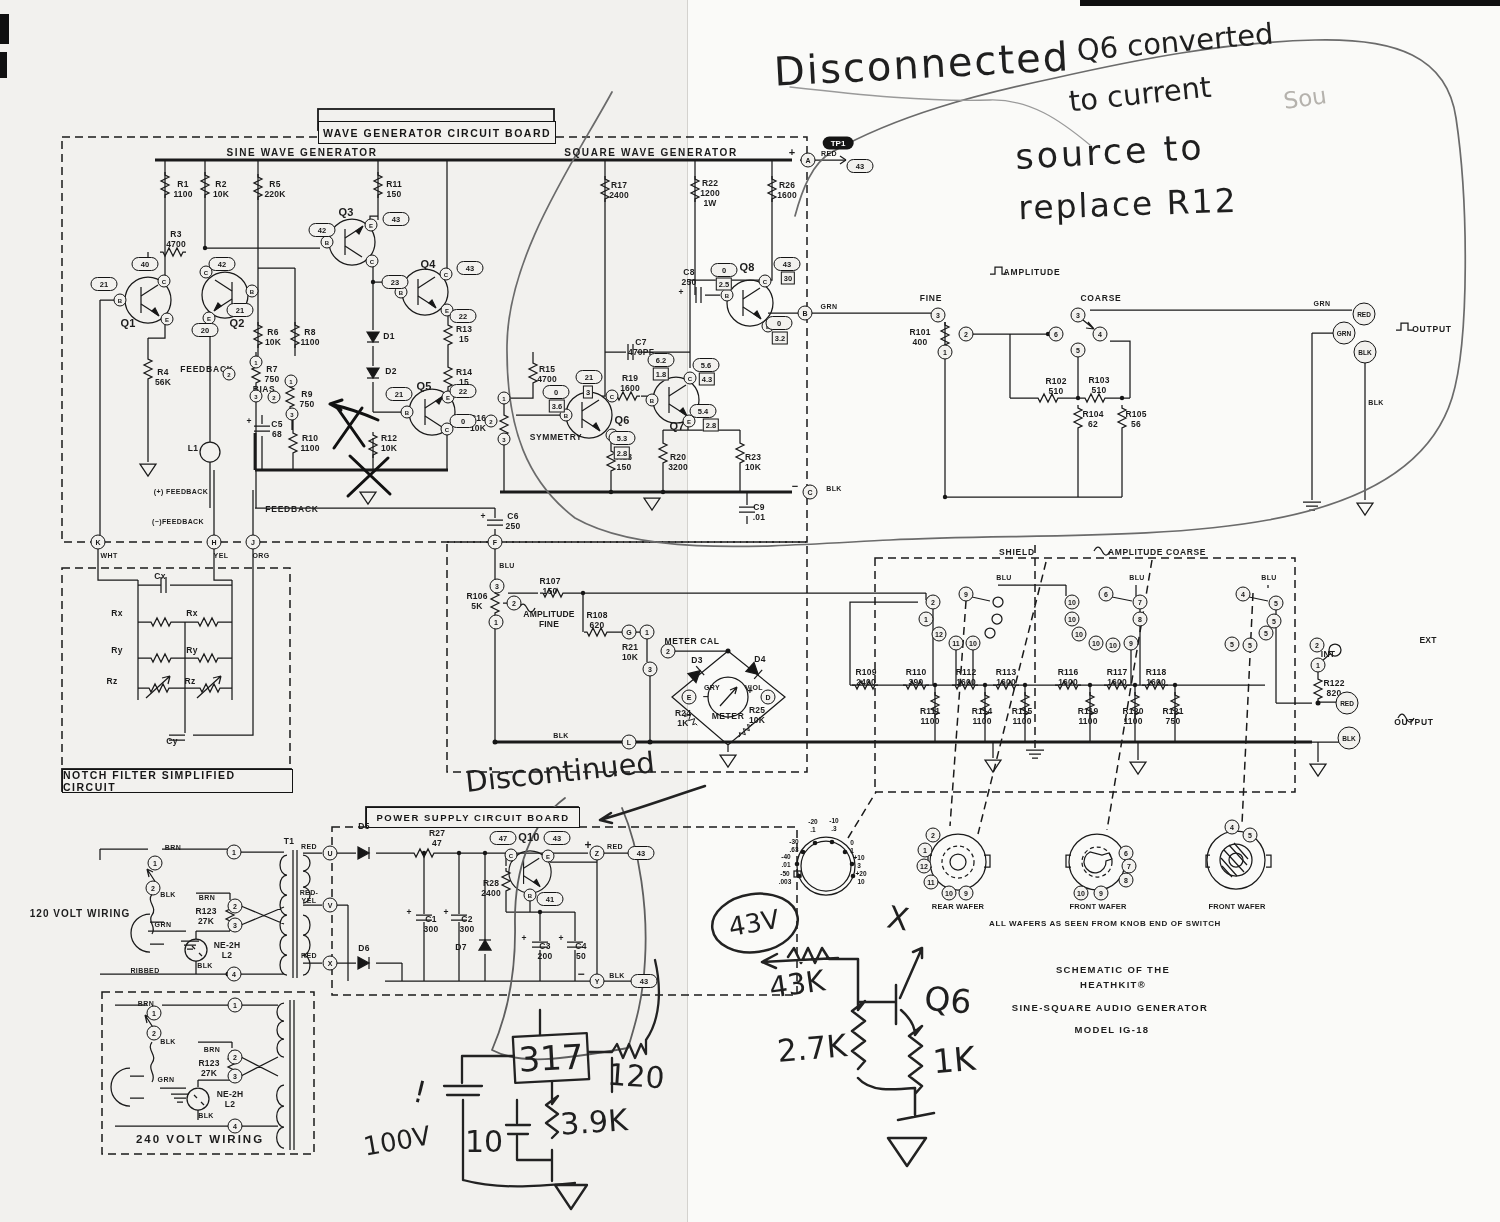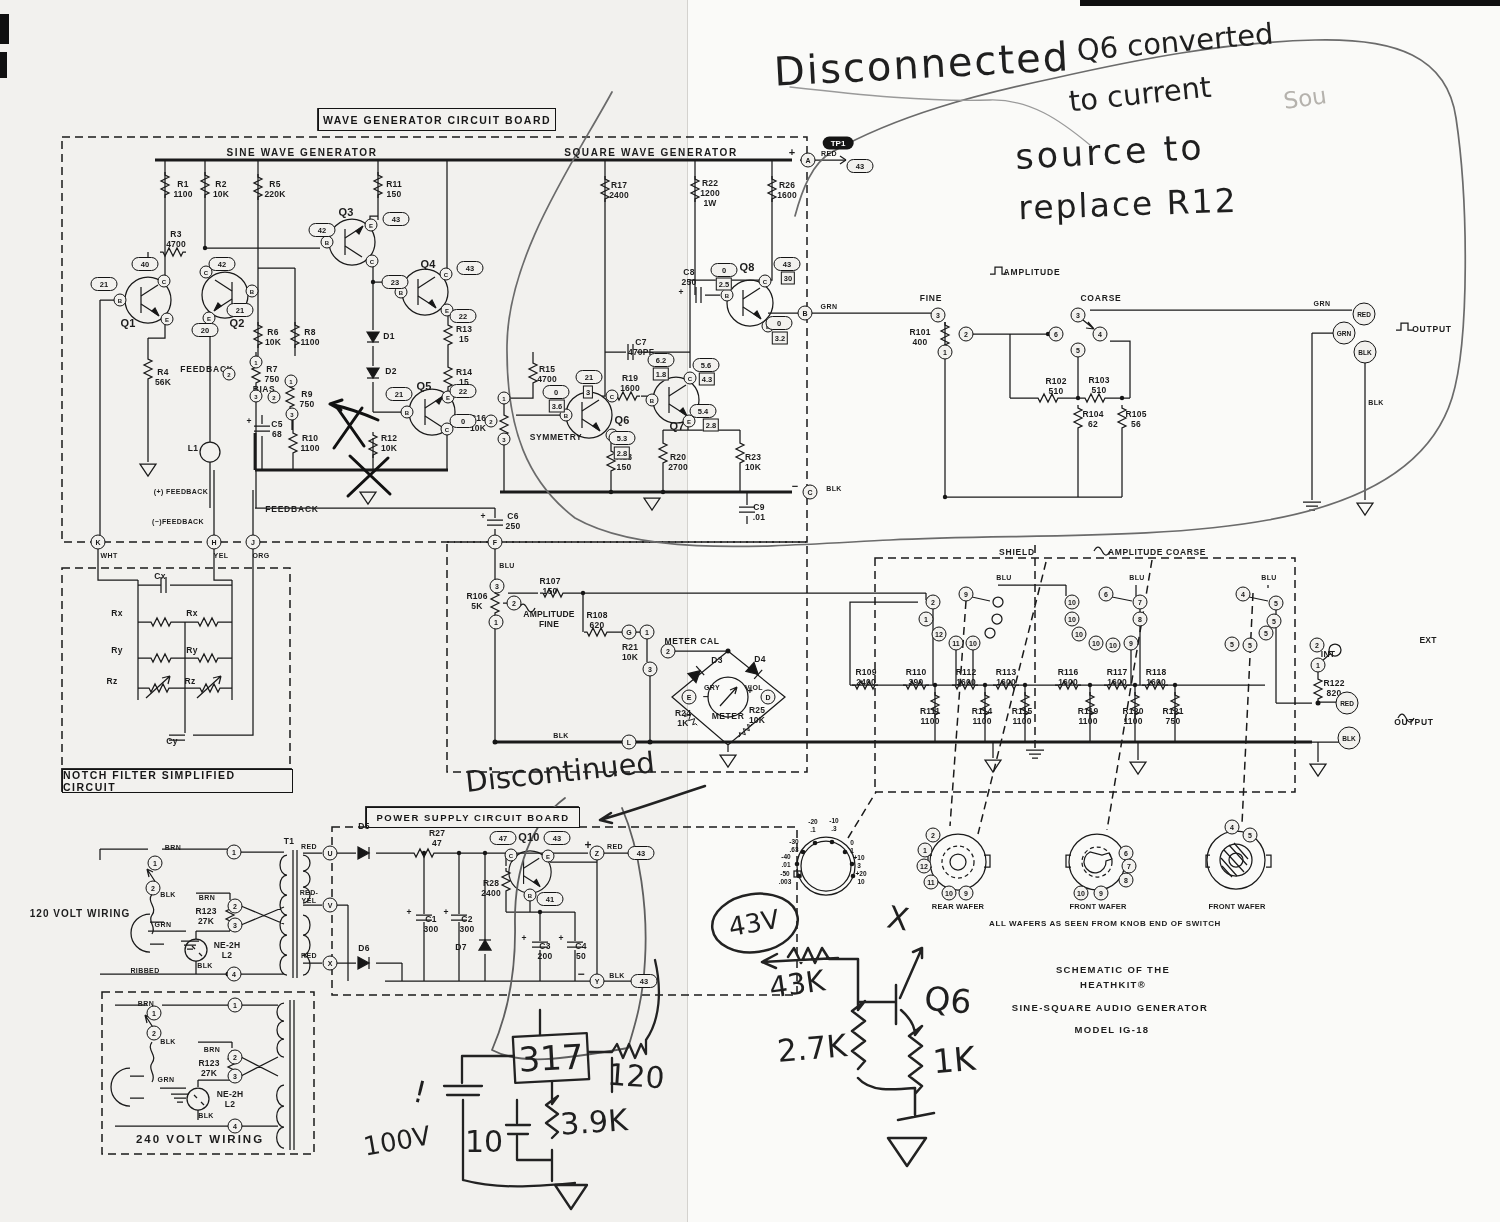--- a/index.html
+++ b/index.html
@@ -356,21 +356,21 @@
         <path d="M888,1138 h38 l-19,28 z"></path>
       </g>
 
       <g stroke="#111" stroke-width="3">
         <path d="M336,406 L364,446 M362,408 L334,448 M350,456 L390,494 M388,458 L348,496"></path>
         <path d="M378,420 C360,412 348,408 330,404 M330,404 l12,-4 M330,404 l11,6"></path>
       </g>
     </g>
   </svg>
 
-  <div class="bx-ttl" style="left:318px;top:108px;width:236px;height:21px">WAVE GENERATOR CIRCUIT BOARD</div>
+  <div class="bx-ttl" style="left:318px;top:121px;width:236px;height:21px">WAVE GENERATOR CIRCUIT BOARD</div>
   <div class="lb ttl" style="left:302px;top:153px">SINE WAVE GENERATOR</div>
   <div class="lb ttl" style="left:651px;top:153px">SQUARE WAVE GENERATOR</div>
   <div class="bx-ttl" style="left:62px;top:769px;width:229px;height:22px">NOTCH FILTER SIMPLIFIED CIRCUIT</div>
   <div class="bx-ttl" style="left:366px;top:807px;width:212px;height:19px;font-size:9.5px">POWER SUPPLY CIRCUIT BOARD</div>
   <div class="lb" style="left:80px;top:914px;font-size:10px;letter-spacing:1px">120 VOLT WIRING</div>
   <div class="lb" style="left:200px;top:1140px;font-size:11.5px;letter-spacing:2px">240 VOLT WIRING</div>
   <div class="lb" style="left:1113px;top:970px;font-size:9.5px;letter-spacing:1.3px">SCHEMATIC OF THE</div>
   <div class="lb" style="left:1113px;top:985px;font-size:9.5px;letter-spacing:1.3px">HEATHKIT®</div>
   <div class="lb" style="left:1110px;top:1008px;font-size:9.5px;letter-spacing:1.3px">SINE-SQUARE AUDIO GENERATOR</div>
   <div class="lb" style="left:1112px;top:1030px;font-size:9.5px;letter-spacing:1.3px">MODEL IG-18</div>
@@ -462,21 +462,21 @@
   <div class="lb" style="left:641px;top:347px">C7
 470PF</div>
   <div class="lb" style="left:689px;top:277px">C8
 250</div>
   <div class="lb" style="left:681px;top:292px">+</div>
   <div class="lb" style="left:630px;top:383px">R19
 1600</div>
   <div class="lb" style="left:624px;top:462px">R18
 150</div>
   <div class="lb" style="left:678px;top:462px">R20
-2700</div>
+3200</div>
   <div class="lb" style="left:753px;top:462px">R23
 10K</div>
   <div class="lb" style="left:759px;top:512px">C9
 .01</div>
   <div class="lb q" style="left:622px;top:420px">Q6</div>
   <div class="lb q" style="left:677px;top:426px">Q7</div>
   <div class="lb q" style="left:747px;top:267px">Q8</div>
   <div class="tp1" style="left:838px;top:143px">TP1</div>
   <div class="lb" style="left:792px;top:152px;font-size:11px">+</div>
   <div class="lb w7" style="left:829px;top:154px">RED</div>
@@ -509,21 +509,21 @@
 5K</div>
   <div class="lb" style="left:549px;top:619px">AMPLITUDE
 FINE</div>
   <div class="lb" style="left:550px;top:586px">R107
 150</div>
   <div class="lb" style="left:597px;top:620px">R108
 620</div>
   <div class="lb" style="left:630px;top:652px">R21
 10K</div>
   <div class="lb" style="left:692px;top:641px;letter-spacing:.6px">METER CAL</div>
-  <div class="lb" style="left:717px;top:660px">D3</div>
+  <div class="lb" style="left:697px;top:660px">D3</div>
   <div class="lb" style="left:760px;top:659px">D4</div>
   <div class="lb w7" style="left:712px;top:688px">GRY</div>
   <div class="lb w7" style="left:754px;top:688px">VIOL</div>
   <div class="lb" style="left:706px;top:697px;font-size:10px">−</div>
   <div class="lb" style="left:750px;top:691px;font-size:10px">+</div>
   <div class="lb" style="left:728px;top:716px;letter-spacing:.6px">METER</div>
   <div class="lb" style="left:683px;top:718px">R24
 1K</div>
   <div class="lb" style="left:757px;top:715px">R25
 10K</div>

